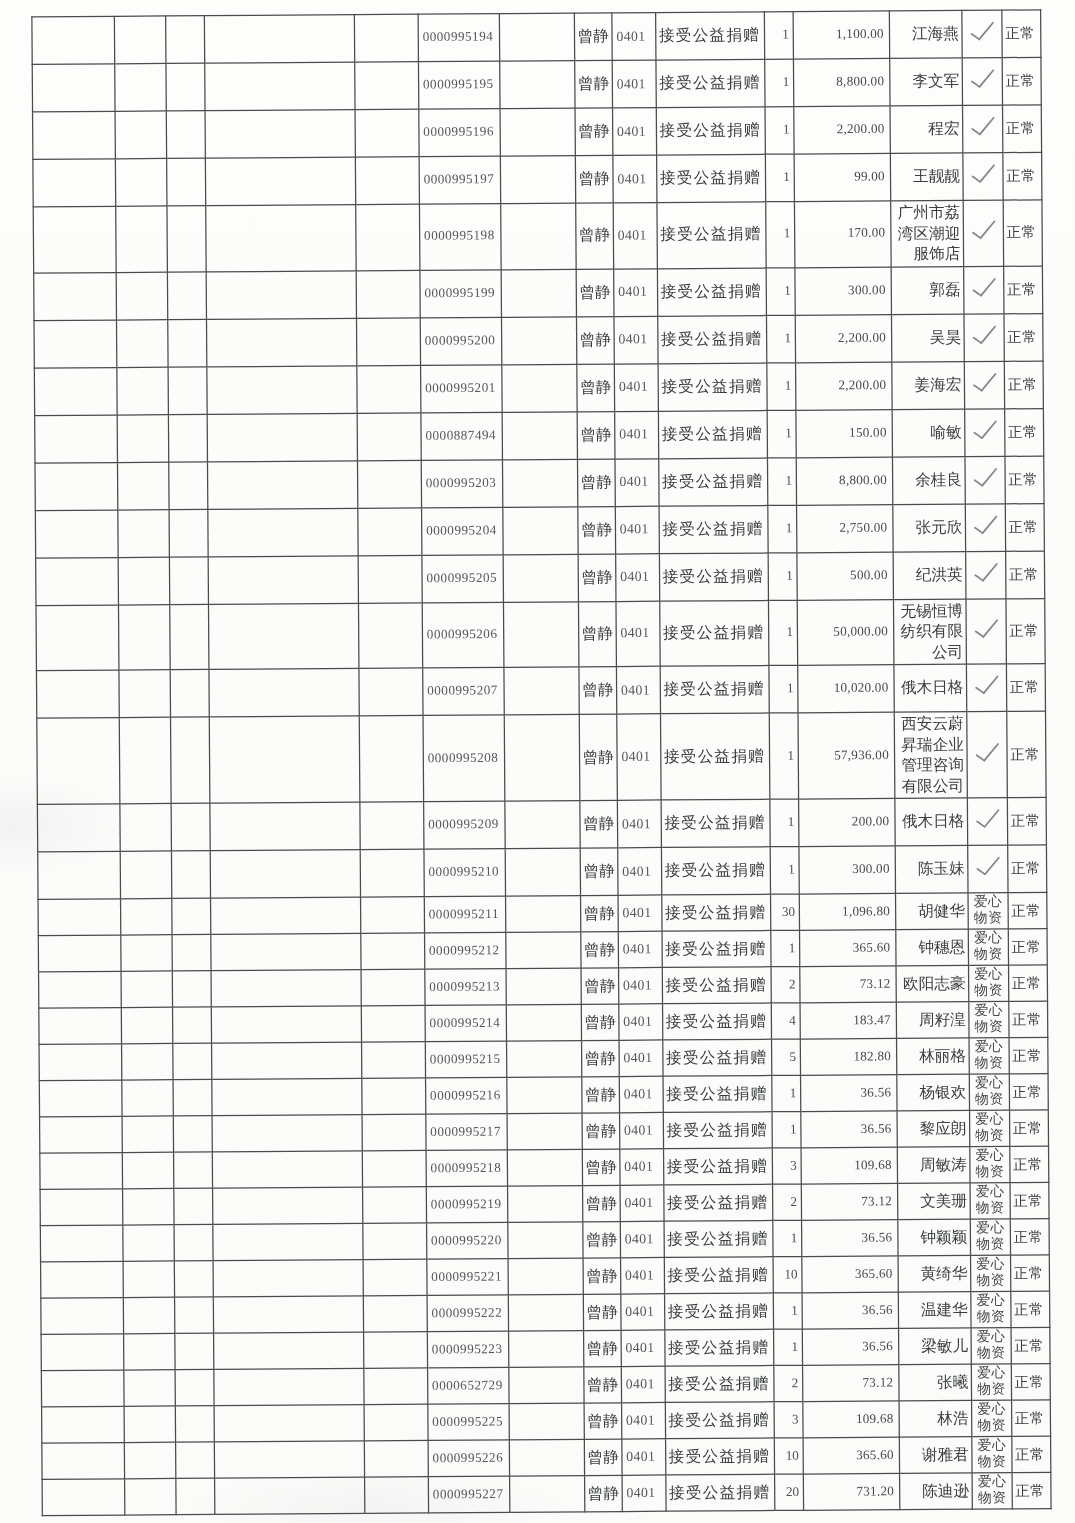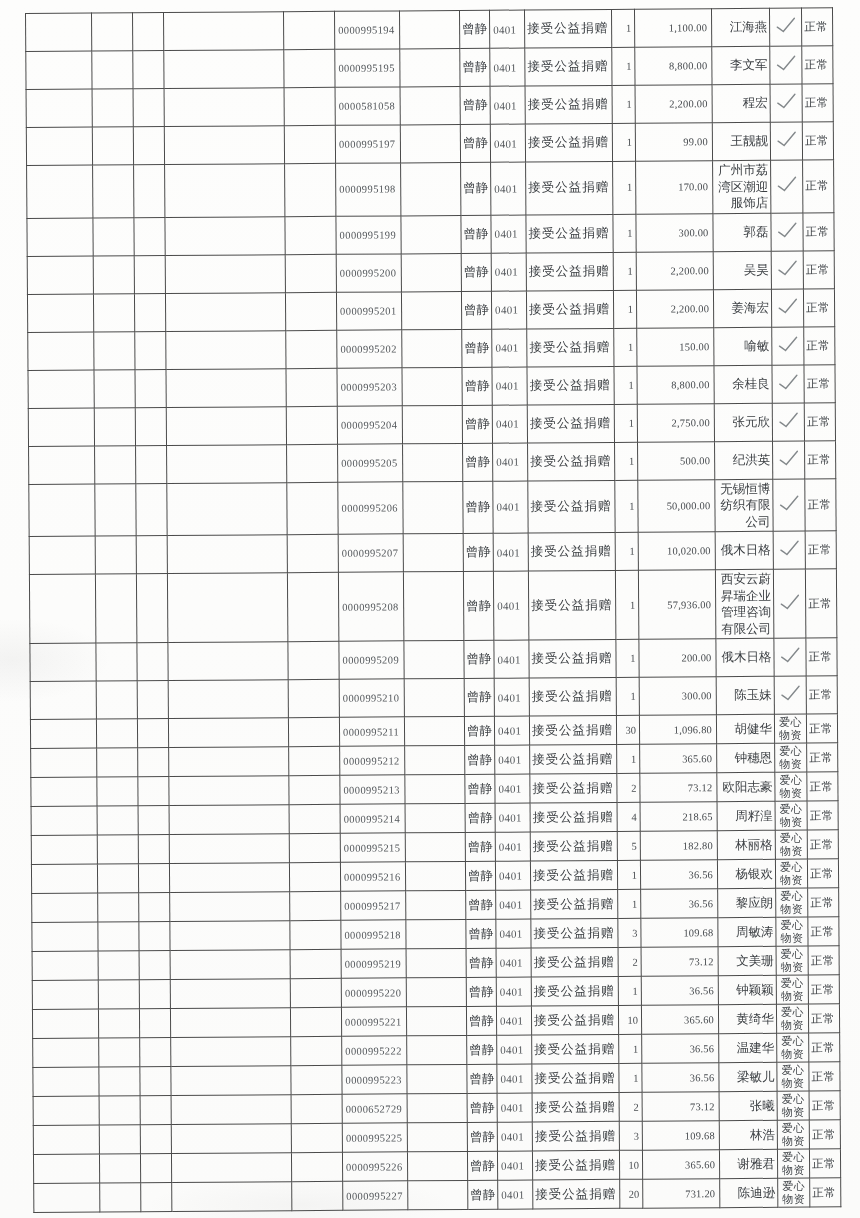--- a/index.html
+++ b/index.html
@@ -109,21 +109,21 @@
                 <path d="M2 8.5 C4.5 10.5 6 12 7.5 13.5 L20 1.5" fill="none" stroke="#83888b" stroke-width="1.4" stroke-linecap="round"></path>
               </svg></td>
     <td class="cell-status">正常</td>
   </tr>
           <tr class="row-check">
     <td class="c-e"></td>
     <td class="c-e"></td>
     <td class="c-e"></td>
     <td class="c-e"></td>
     <td class="c-e"></td>
-    <td class="cell-no">0000581058</td>
+    <td class="cell-no">0000995196</td>
     <td class="c-e"></td>
     <td class="cell-op">曾静</td>
     <td class="cell-code">0401</td>
     <td class="cell-type">接受公益捐赠</td>
     <td class="cell-qty">1</td>
     <td class="cell-amt">2,200.00</td>
     <td class="cell-donor">程宏</td>
     <td class="cell-mark"><svg width="22" height="15" viewBox="0 0 22 15" class="tick">
                 <path d="M2 8.5 C4.5 10.5 6 12 7.5 13.5 L20 1.5" fill="none" stroke="#83888b" stroke-width="1.4" stroke-linecap="round"></path>
               </svg></td>
@@ -223,21 +223,21 @@
                 <path d="M2 8.5 C4.5 10.5 6 12 7.5 13.5 L20 1.5" fill="none" stroke="#83888b" stroke-width="1.4" stroke-linecap="round"></path>
               </svg></td>
     <td class="cell-status">正常</td>
   </tr>
           <tr class="row-check">
     <td class="c-e"></td>
     <td class="c-e"></td>
     <td class="c-e"></td>
     <td class="c-e"></td>
     <td class="c-e"></td>
-    <td class="cell-no">0000995202</td>
+    <td class="cell-no">0000887494</td>
     <td class="c-e"></td>
     <td class="cell-op">曾静</td>
     <td class="cell-code">0401</td>
     <td class="cell-type">接受公益捐赠</td>
     <td class="cell-qty">1</td>
     <td class="cell-amt">150.00</td>
     <td class="cell-donor">喻敏</td>
     <td class="cell-mark"><svg width="22" height="15" viewBox="0 0 22 15" class="tick">
                 <path d="M2 8.5 C4.5 10.5 6 12 7.5 13.5 L20 1.5" fill="none" stroke="#83888b" stroke-width="1.4" stroke-linecap="round"></path>
               </svg></td>
@@ -457,21 +457,21 @@
     <td class="c-e"></td>
     <td class="c-e"></td>
     <td class="c-e"></td>
     <td class="c-e"></td>
     <td class="cell-no">0000995214</td>
     <td class="c-e"></td>
     <td class="cell-op">曾静</td>
     <td class="cell-code">0401</td>
     <td class="cell-type">接受公益捐赠</td>
     <td class="cell-qty">4</td>
-    <td class="cell-amt">218.65</td>
+    <td class="cell-amt">183.47</td>
     <td class="cell-donor">周籽湟</td>
     <td class="cell-mark">
               <span class="goods-text">爱心物资</span>
             </td>
     <td class="cell-status">正常</td>
   </tr>
           <tr class="row-goods">
     <td class="c-e"></td>
     <td class="c-e"></td>
     <td class="c-e"></td>

